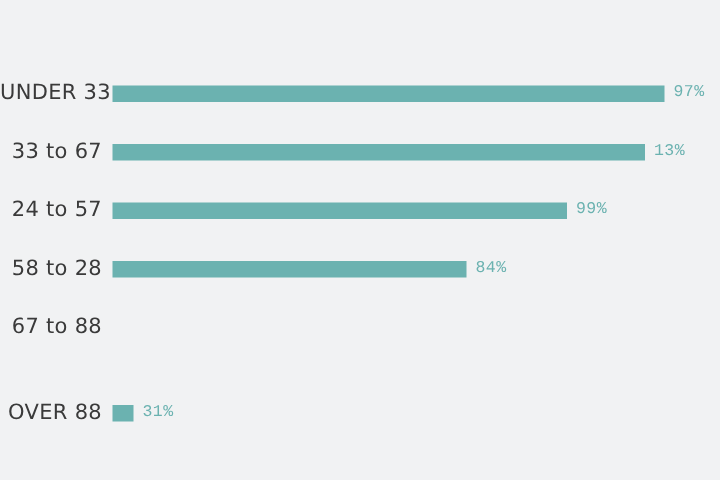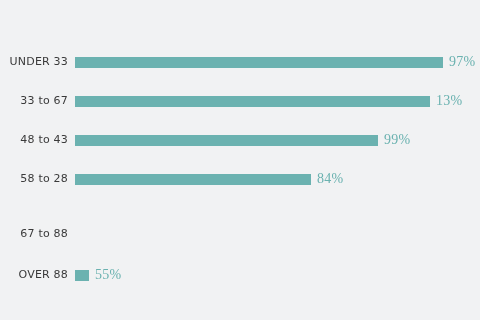--- a/index.html
+++ b/index.html
@@ -26,48 +26,48 @@
     width: 480px;
     height: 22px;
     display: flex;
     align-items: center;
   }
   .cat-label {
     position: absolute;
     left: 0;
     width: 68px;
     text-align: right;
-    font-size: 11px;
+    font-size: 14px;
     color: #3a3a3a;
     letter-spacing: 0.2px;
     white-space: nowrap;
     line-height: 22px;
     font-family: "DejaVu Sans", sans-serif;
   }
   .bar-track {
     position: absolute;
     left: 75px;
     top: 0;
     height: 22px;
     display: flex;
     align-items: center;
   }
   .bar-fill {
     height: 11px;
     background: #6bb2b0;
     display: block;
   }
   .value-label {
-    font-size: 14px;
+    font-size: 11px;
     color: #6bb2b0;
     letter-spacing: 0.3px;
     margin-left: 6px;
     white-space: nowrap;
     line-height: 22px;
-    font-family: Liberation Serif, serif;
+    font-family: Liberation Mono, monospace;
   }
 </style>
 </head>
 <body>
 
 <div id="chart-root">
 
   <div class="bar-row" style="top:51px;">
     <span class="cat-label">UNDER 33</span>
     <span class="bar-track">
@@ -78,40 +78,40 @@
 
   <div class="bar-row" style="top:90px;">
     <span class="cat-label">33 to 67</span>
     <span class="bar-track">
       <span class="bar-fill" style="width:355px;"></span>
       <span class="value-label">13%</span>
     </span>
   </div>
 
   <div class="bar-row" style="top:129px;">
-    <span class="cat-label">48 to 43</span>
+    <span class="cat-label">24 to 57</span>
     <span class="bar-track">
       <span class="bar-fill" style="width:303px;"></span>
       <span class="value-label">99%</span>
     </span>
   </div>
 
   <div class="bar-row" style="top:168px;">
     <span class="cat-label">58 to 28</span>
     <span class="bar-track">
       <span class="bar-fill" style="width:236px;"></span>
       <span class="value-label">84%</span>
     </span>
   </div>
 
-  <div class="bar-row" style="top:207px;margin-top:16px;">
+  <div class="bar-row" style="top:207px;">
     <span class="cat-label">67 to 88</span>
   </div>
 
   <div class="bar-row" style="top:264px;">
     <span class="cat-label">OVER 88</span>
     <span class="bar-track">
       <span class="bar-fill" style="width:14px;"></span>
-      <span class="value-label">55%</span>
+      <span class="value-label">31%</span>
     </span>
   </div>
 
 </div>
 
 </body></html>

